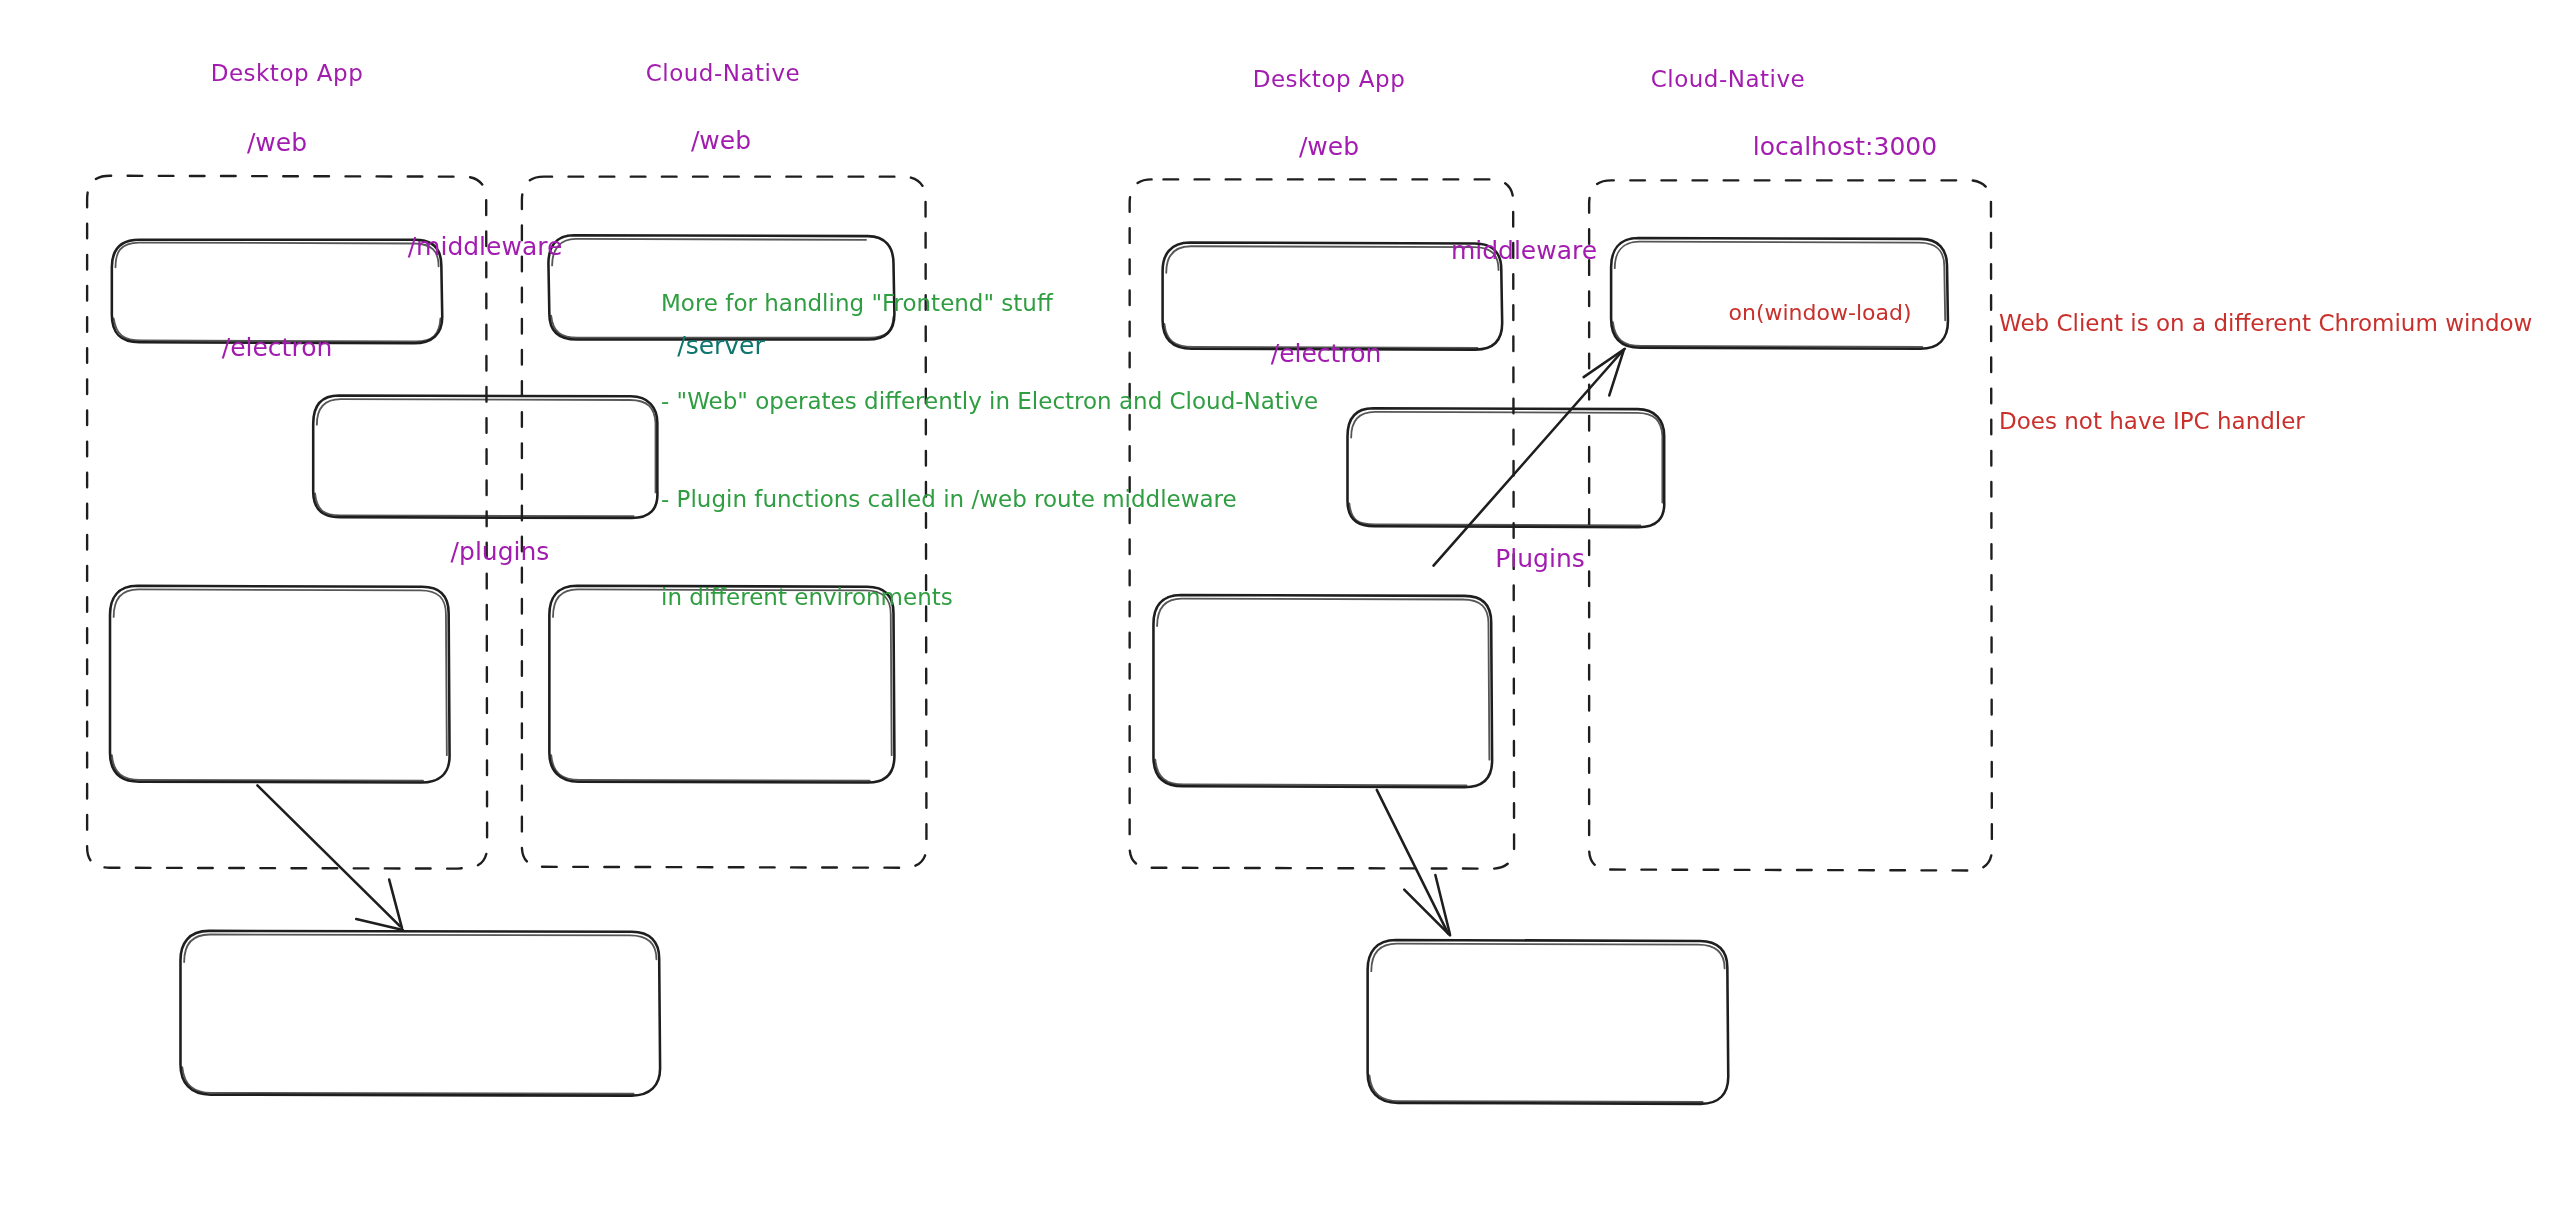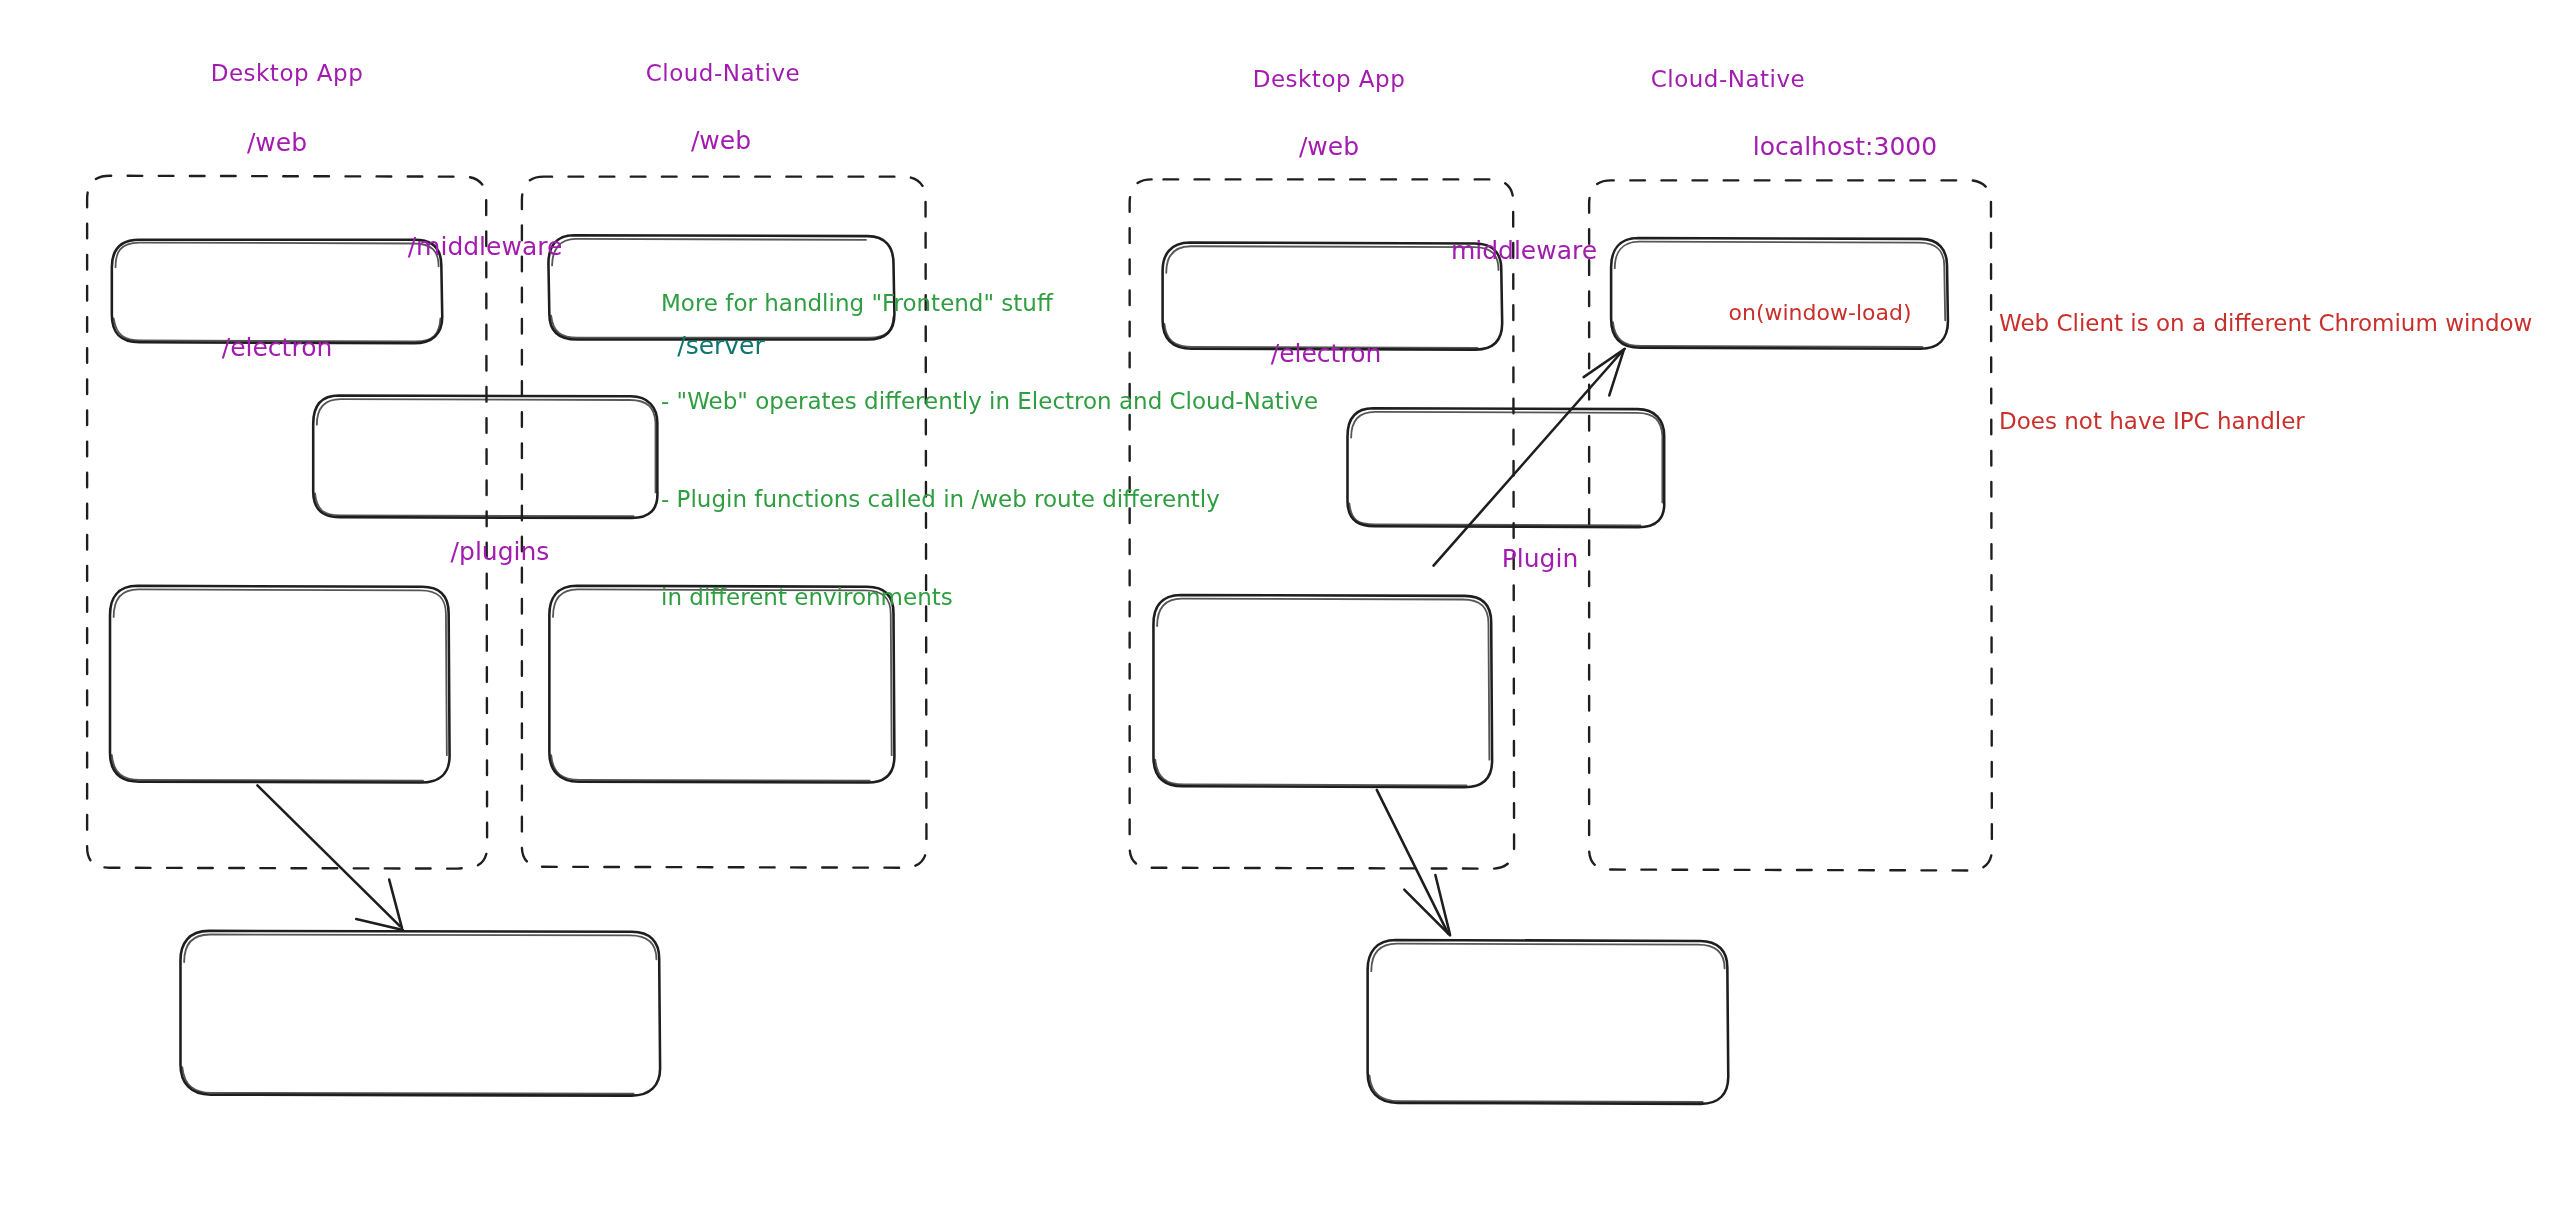--- a/index.html
+++ b/index.html
@@ -199,33 +199,33 @@
   <div class="label box-label" style="left:277px; top:130px;">/web</div>
   <div class="label box-label" style="left:721px; top:128px;">/web</div>
   <div class="label box-label" style="left:485px; top:234px;">/middleware</div>
   <div class="label box-label" style="left:277px; top:335px;">/electron</div>
   <div class="label box-label red-text" style="left:721px; top:333px;">/server</div>
   <div class="label box-label" style="left:500px; top:539px;">/plugins</div>
 
   <div class="label note note-green" style="left:661px; top:222px;">
     <div>More for handling "Frontend" stuff</div>
     <div>- "Web" operates differently in Electron and Cloud-Native</div>
-    <div>- Plugin functions called in /web route differently</div>
+    <div>- Plugin functions called in /web route middleware</div>
     <div>in different environments</div>
   </div>
 
   <div class="label group-title" style="left:1329px; top:68px;">Desktop App</div>
   <div class="label group-title" style="left:1728px; top:68px;">Cloud-Native</div>
 
   <div class="label box-label" style="left:1329px; top:134px;">/web</div>
   <div class="label box-label" style="left:1845px; top:134px;">localhost:3000</div>
   <div class="label box-label-sub" style="left:1820px; top:302px;">on(window-load)</div>
   <div class="label box-label" style="left:1524px; top:238px;">middleware</div>
   <div class="label box-label" style="left:1326px; top:341px;">/electron</div>
-  <div class="label box-label" style="left:1540px; top:546px;">Plugin</div>
+  <div class="label box-label" style="left:1540px; top:546px;">Plugins</div>
 
   <div class="label note note-red" style="left:1999px; top:242px;">
     <div>Web Client is on a different Chromium window</div>
     <div>Does not have IPC handler</div>
   </div>
 
 </div>
 
 
 </body></html>

